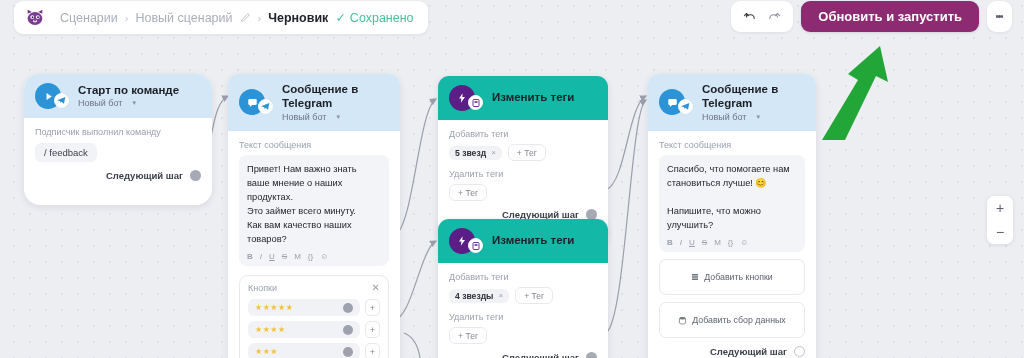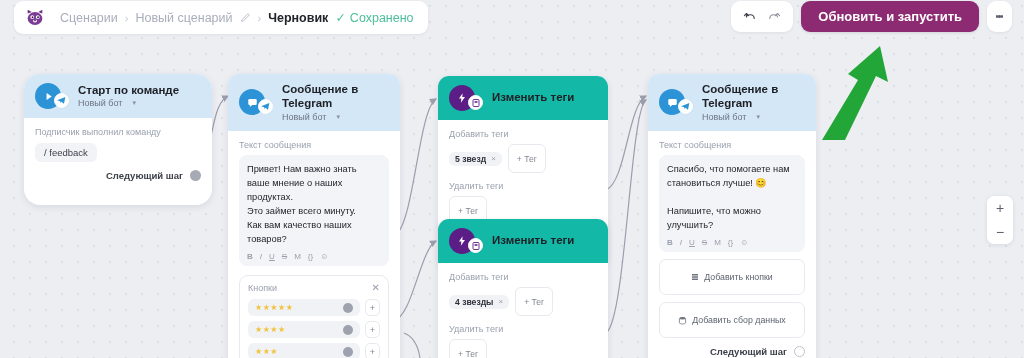--- a/index.html
+++ b/index.html
@@ -157,21 +157,21 @@
 
   
   .tagrow { display: flex; align-items: center; gap: 6px; margin-bottom: 8px; flex-wrap: wrap; }
   .tagchip {
     background: #f1f2f5; border-radius: 6px; height: 14px;
     display: flex; align-items: center; gap: 5px; padding: 0 6px;
     font-size: 8.6px; font-weight: bold; color: #2e313a;
   }
   .tagchip .x { color: #9aa0ad; font-size: 8px; font-weight: normal; }
   .tagadd {
-    border: 1px solid #e7e9ee; border-radius: 6px; height: 29px;
+    border: 1px solid #e7e9ee; border-radius: 6px; height: 17px;
     display: flex; align-items: center; padding: 0 8px;
     font-size: 8.6px; color: #80858f;
   }
 
   svg.conn { position: absolute; left: 0; top: 0; width: 1024px; height: 358px; pointer-events: none; z-index: 10; }
   svg.arrow-anno { position: absolute; left: 0; top: 0; width: 1024px; height: 358px; pointer-events: none; z-index: 45; }
 </style>
 </head>
 <body>
 

